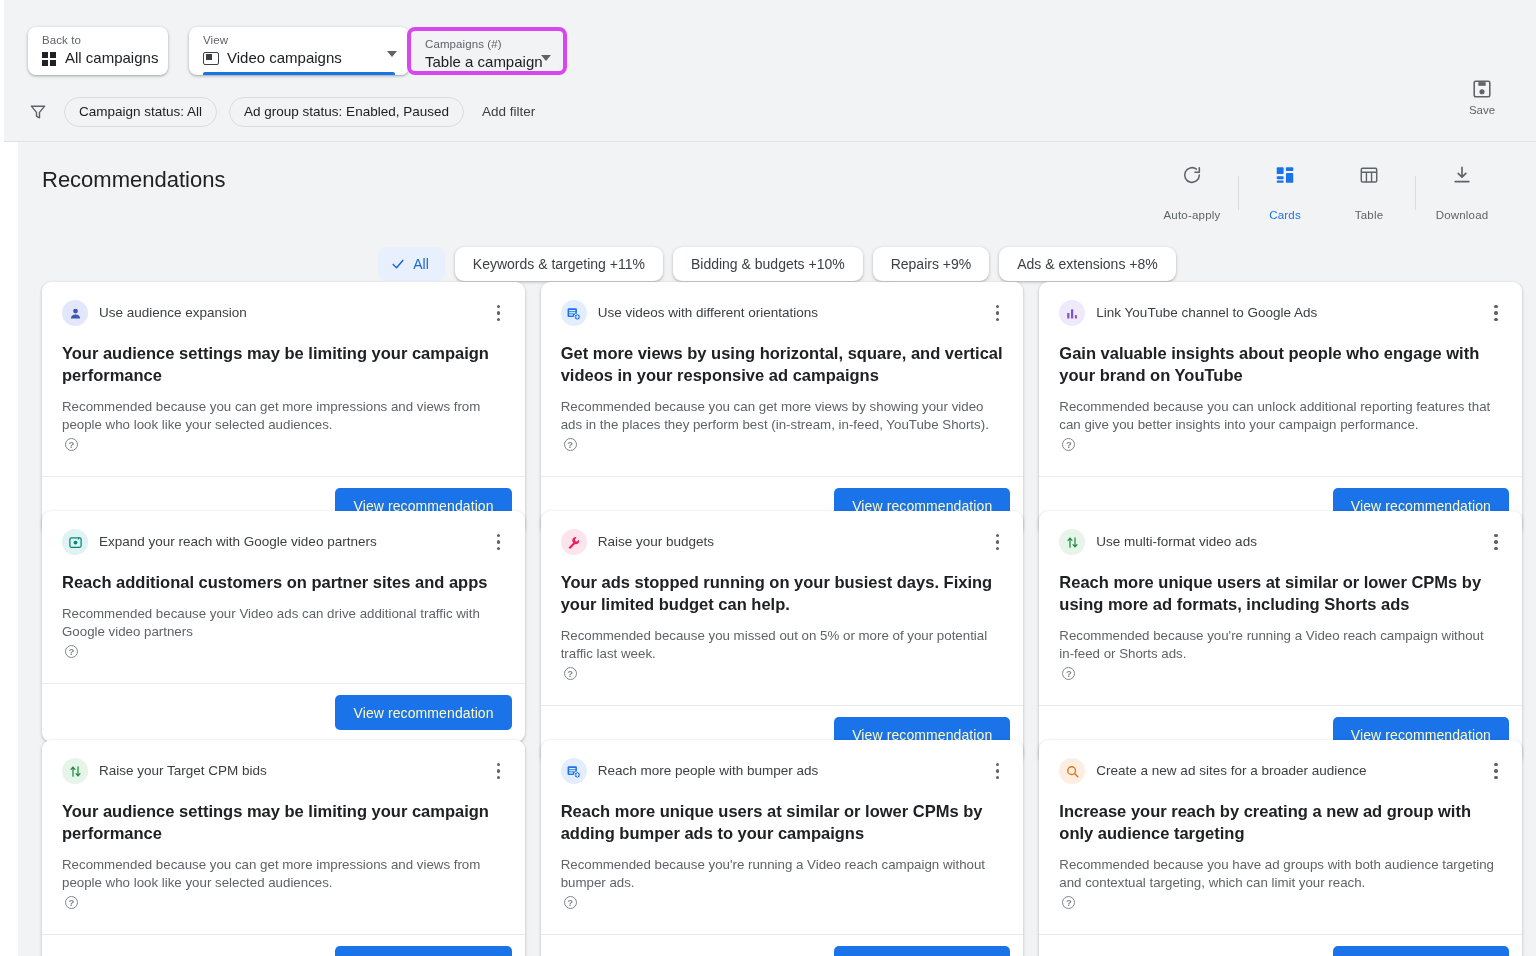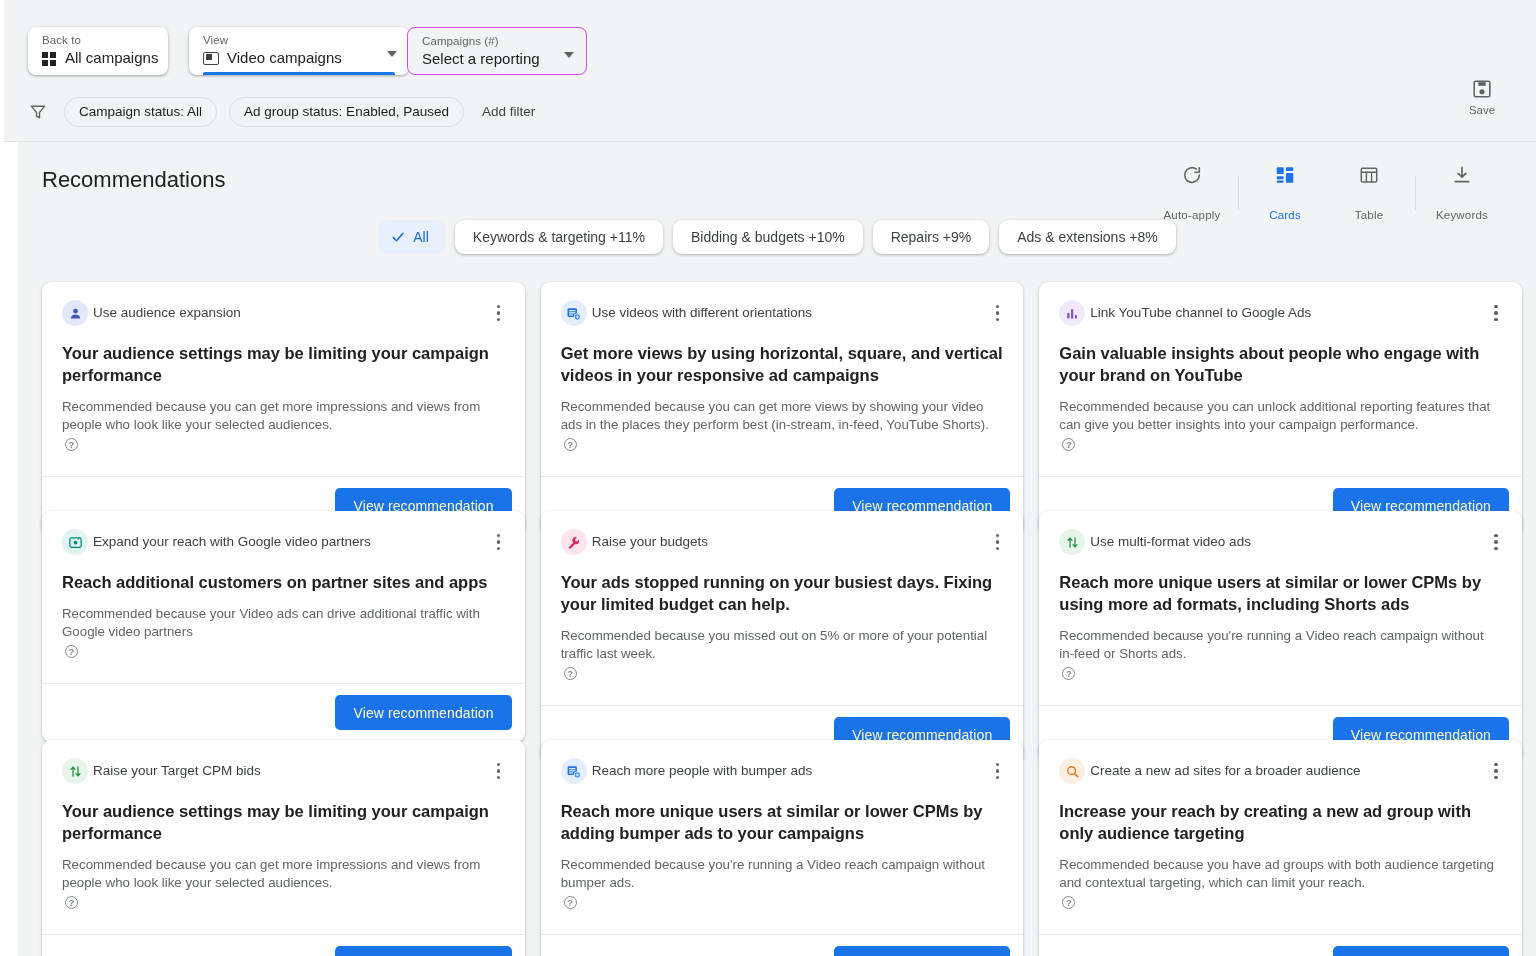--- a/index.html
+++ b/index.html
@@ -37,22 +37,22 @@
     display:flex; align-items:center; gap:8px; white-space:nowrap;
   }
 
   #pill-back { left:24px; width:140px; }
   #pill-view { left:185px; width:220px; overflow:hidden; }
   #pill-view .underline {
     position:absolute; left:14px; right:14px; bottom:0; height:3px; background:#1a73e8;
     border-radius:2px 2px 0 0;
   }
   #pill-campaign {
-    left:403px; width:180px; background:#f1f3f4;
-    box-shadow:none; border:1px solid #d946ef;
+    left:403px; width:160px; background:#f1f3f4;
+    box-shadow:none; border:4px solid #d946ef;
   }
 
   .caret {
     position:absolute; right:12px; top:24px;
     width:0;height:0;border-left:5px solid transparent;border-right:5px solid transparent;
     border-top:6px solid #5f6368;
   }
 
   .grid-icon { display:inline-block; width:15px; height:15px; position:relative; flex:0 0 auto; }
   .grid-icon i {
@@ -107,21 +107,21 @@
   .tb-item {
     width:84px; display:flex; flex-direction:column; align-items:center; gap:23px;
     padding:4px 0;
   }
   .tb-item .cap { font-size:11.5px; color:#5f6368; letter-spacing:.2px; }
   .tb-item.active .cap { color:#1a73e8; }
   .tb-sep { width:1px; height:34px; background:#dadce0; margin:0 4px; }
 
   
   .chiprow {
-    position:absolute; left:0; right:0; top:78px;
+    position:absolute; left:0; right:0; top:105px;
     display:flex; justify-content:center; align-items:center; gap:10px;
   }
   .chip {
     height:34px; border-radius:9px; background:#ffffff;
     box-shadow:0 1px 2px rgba(60,64,67,.25), 0 1px 3px 1px rgba(60,64,67,.1);
     display:flex; align-items:center; padding:0 18px;
     font-size:14px; color:#3c4043; white-space:nowrap; cursor:pointer;
   }
   .chip.sel {
     background:#e8f0fe; color:#1967d2; box-shadow:none; padding:0 16px 0 12px; gap:7px;
@@ -134,21 +134,21 @@
     display:grid; grid-template-columns:repeat(3, 1fr); gap:13px 16px;
     align-content:start;
   }
   .card {
     background:#ffffff; border-radius:9px;
     box-shadow:0 1px 2px rgba(60,64,67,.22), 0 1px 3px 1px rgba(60,64,67,.10);
     display:flex; flex-direction:column; align-self:start;
     overflow:hidden;
   }
   .card-body { padding:18px 20px 8px 20px; flex:1 0 auto; }
-  .card-head { display:flex; align-items:center; gap:5px; position:relative; min-height:26px; }
+  .card-head { display:flex; align-items:center; gap:11px; position:relative; min-height:26px; }
   .badge {
     width:26px; height:26px; border-radius:50%; flex:0 0 auto;
     display:flex; align-items:center; justify-content:center;
   }
   .card-type { font-size:13.5px; color:#3c4043; line-height:18px; padding-right:28px; }
   .kebab {
     position:absolute; right:-4px; top:3px; width:20px; height:20px;
     display:flex; flex-direction:column; align-items:center; justify-content:center; gap:3px;
     cursor:pointer;
   }
@@ -203,21 +203,21 @@
         <div class="val">
           <span class="vid-icon"></span>
           <span>Video campaigns</span>
         </div>
         <span class="caret"></span>
         <span class="underline"></span>
       </div>
 
       <div class="pill" id="pill-campaign">
         <div class="lbl">Campaigns (#)</div>
-        <div class="val">Select a reporting</div>
+        <div class="val">Table a campaign</div>
         <span class="caret"></span>
       </div>
     </div>
 
     <div class="filterrow">
       <svg class="funnel" viewBox="0 0 24 24">
         <path d="M4 5h16l-6.2 7.4V19l-3.6-2v-4.6z" fill="none" stroke="#5f6368" stroke-width="1.7" stroke-linejoin="round"></path>
       </svg>
       <div class="chip-filter">Campaign status: All</div>
       <div class="chip-filter">Ad group status: Enabled, Paused</div>
@@ -269,21 +269,21 @@
         <span class="cap">Table</span>
       </div>
 
       <div class="tb-sep"></div>
 
       <div class="tb-item">
         <svg width="22" height="22" viewBox="0 0 24 24">
           <path d="M12 3.6v10.2M7.8 10.2L12 14.4l4.2-4.2" fill="none" stroke="#5f6368" stroke-width="1.8" stroke-linecap="round" stroke-linejoin="round"></path>
           <path d="M4.6 19.2h14.8" stroke="#5f6368" stroke-width="1.9" stroke-linecap="round"></path>
         </svg>
-        <span class="cap">Keywords</span>
+        <span class="cap">Download</span>
       </div>
     </div>
 
     <div class="chiprow">
       <div class="chip sel">
         <svg class="check" viewBox="0 0 24 24">
           <path d="M4.8 12.6l5 5 9.4-11" fill="none" stroke="#1967d2" stroke-width="2.2" stroke-linecap="round" stroke-linejoin="round"></path>
         </svg>
         <span>All</span>
       </div>

